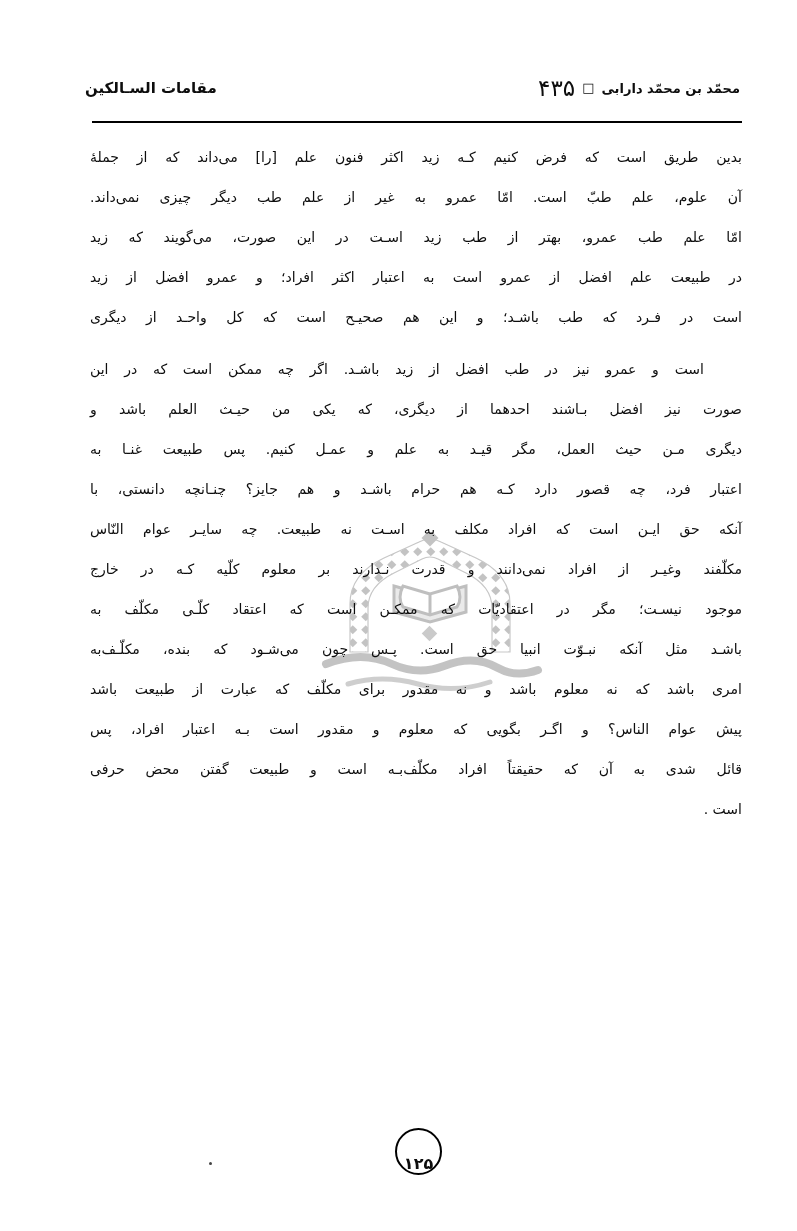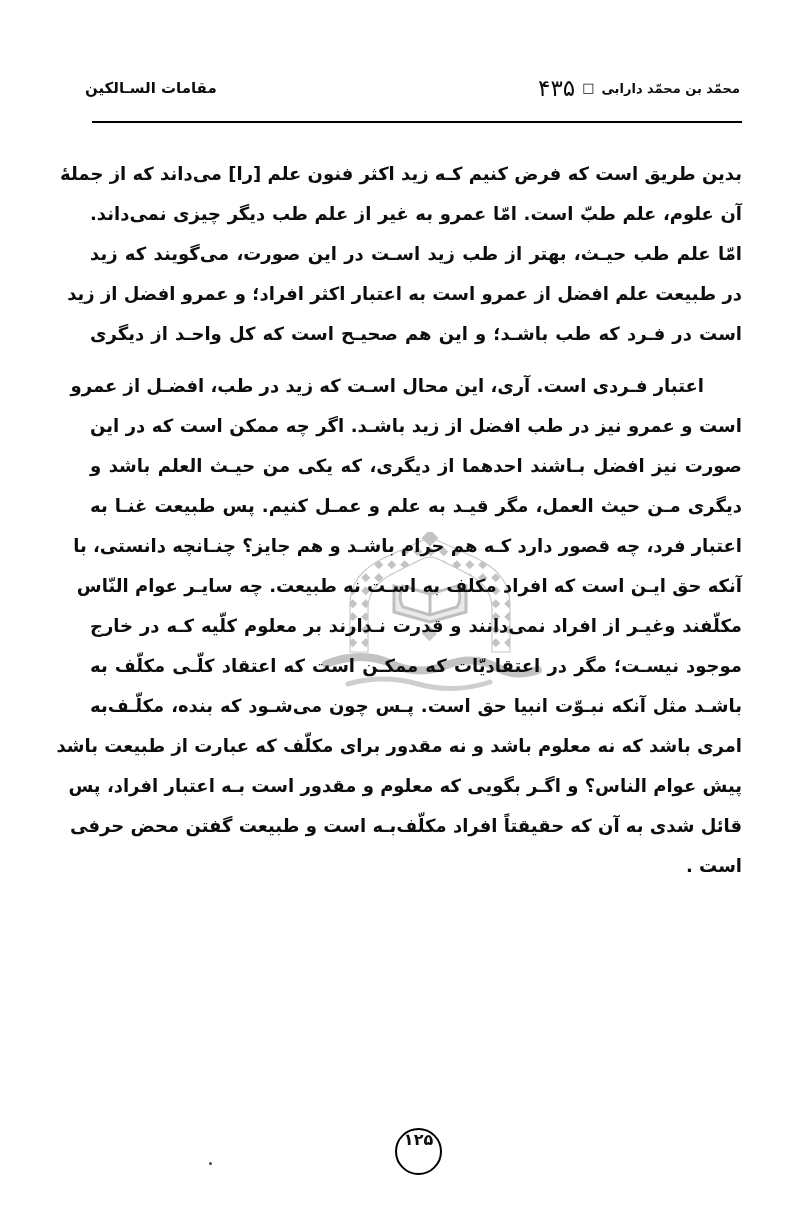--- a/index.html
+++ b/index.html
@@ -22,23 +22,23 @@
   .author-block{display:flex;align-items:center;gap:7px;direction:rtl;}
   .author-name{font-size:13px;}
   .square-mark{font-size:13px;position:relative;top:-1px;}
   .header-folio{font-size:23px;font-weight:normal;}
   .header-rule{
     position:absolute;top:121px;left:92px;right:55px;height:0;
     border-top:2px solid #000;
   }
   
   .body-text{
-    position:absolute;top:154px;right:55px;width:652px;
+    position:absolute;top:137px;right:55px;width:652px;
     direction:rtl;
-    font-size:18px;font-weight:bold;
+    font-size:14px;font-weight:normal;
     line-height:40px;
     z-index:2;
   }
   .para{margin:0;}
   .para + .para{margin-top:12px;}
   .line{
     text-align:justify;
     text-align-last:justify;
     height:40px;overflow:visible;
     white-space:nowrap;
@@ -47,21 +47,21 @@
   .para-indent .line:first-child{padding-right:38px;}
   
   .watermark{
     position:absolute;left:320px;top:532px;width:225px;height:170px;
     z-index:1;opacity:.8;pointer-events:none;
   }
   
   .folio-circle{
     position:absolute;top:1128px;left:395px;width:47px;height:47px;
     border:2.5px solid #000;border-radius:50%;
-    display:flex;align-items:flex-start;justify-content:center;
+    display:flex;align-items:flex-end;justify-content:center;
     font-size:16px;font-weight:bold;
     box-sizing:border-box;
     z-index:2;
   }
   .speck{position:absolute;left:209px;top:1162px;width:3px;height:3px;background:#444;border-radius:50%;}
 </style>
 </head>
 <body>
 
 <div class="running-head">
@@ -97,26 +97,25 @@
   <g fill="none" stroke="#b5b5b5" stroke-linecap="round">
     <path d="M6,132 Q42,118 72,132 Q98,144 124,134 Q154,122 178,136 Q196,146 218,138" stroke-width="8"></path>
     <path d="M28,152 Q62,142 98,152 Q134,162 170,150" stroke-width="5" stroke="#c3c3c3"></path>
   </g>
 </svg>
 
 <div class="body-text">
   <div class="para">
     <div class="line">بدین طریق است که فرض کنیم کـه زید اکثر فنون علم [را] می‌داند که از جملهٔ</div>
     <div class="line">آن علوم، علم طبّ است. امّا عمرو به غیر از علم طب دیگر چیزی نمی‌داند.</div>
-    <div class="line">امّا علم طب حیـث، بهتر از طب زید اسـت در این صورت، می‌گویند که زید</div>
+    <div class="line">امّا علم طب عمرو، بهتر از طب زید اسـت در این صورت، می‌گویند که زید</div>
     <div class="line">در طبیعت علم افضل از عمرو است به اعتبار اکثر افراد؛ و عمرو افضل از زید</div>
     <div class="line">است در فـرد که طب باشـد؛ و این هم صحیـح است که کل واحـد از دیگری</div>
   </div>
   <div class="para para-indent">
-    <div class="line">اعتبار فـردی است. آری، این محال اسـت که زید در طب، افضـل از عمرو</div>
     <div class="line">است و عمرو نیز در طب افضل از زید باشـد. اگر چه ممکن است که در این</div>
     <div class="line">صورت نیز افضل بـاشند احدهما از دیگری، که یکی من حیـث العلم باشد و</div>
     <div class="line">دیگری مـن حیث العمل، مگر قیـد به علم و عمـل کنیم. پس طبیعت غنـا به</div>
     <div class="line">اعتبار فرد، چه قصور دارد کـه هم حرام باشـد و هم جایز؟ چنـانچه دانستی، با</div>
     <div class="line">آنکه حق ایـن است که افراد مکلف به اسـت نه طبیعت. چه سایـر عوام النّاس</div>
     <div class="line">مکلّفند وغیـر از افراد نمی‌دانند و قدرت نـدارند بر معلوم کلّیه کـه در خارج</div>
     <div class="line">موجود نیسـت؛ مگر در اعتقادیّات که ممکـن است که اعتقاد کلّـی مکلّف به</div>
     <div class="line">باشـد مثل آنکه نبـوّت انبیا حق است. پـس چون می‌شـود که بنده، مکلّـف‌به</div>
     <div class="line">امری باشد که نه معلوم باشد و نه مقدور برای مکلّف که عبارت از طبیعت باشد</div>
     <div class="line">پیش عوام الناس؟ و اگـر بگویی که معلوم و مقدور است بـه اعتبار افراد، پس</div>

